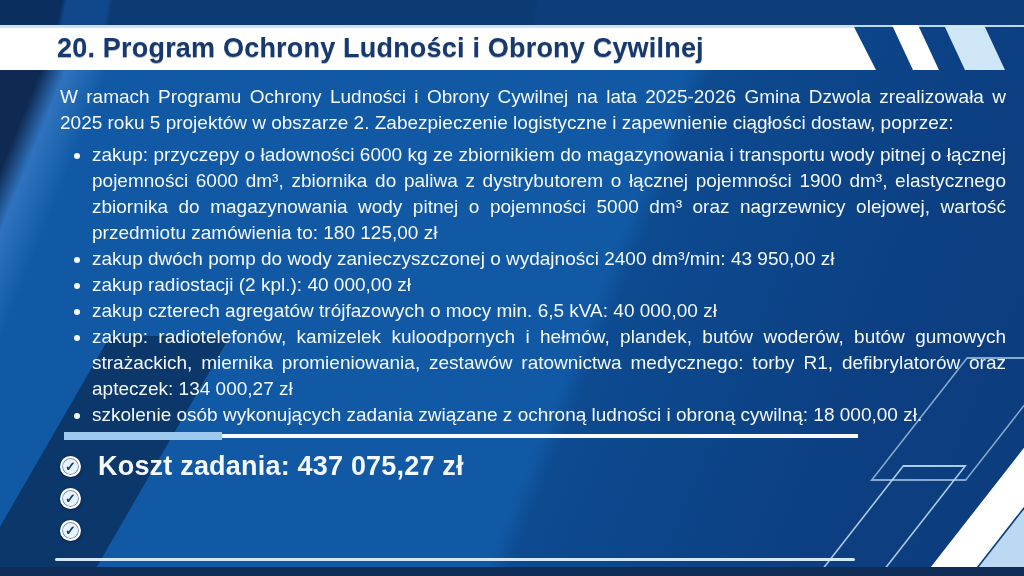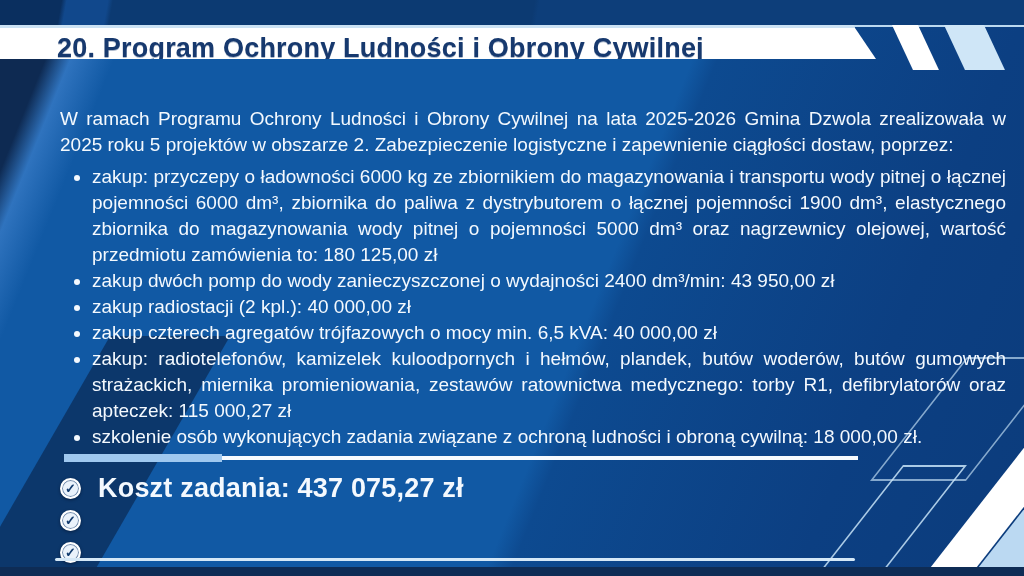--- a/index.html
+++ b/index.html
@@ -11,38 +11,38 @@
       #2F73BE 7.5%, #1159A4 11%,
       #1159A4 57%, #0D4A90 59%,
       #0C3F82 82%, #0C3C7C 100%);
   }
   .layer{position:absolute;}
   
   .top-strip{left:0;top:0;width:1024px;height:25px;z-index:3;
     background:linear-gradient(100deg,#0A2F5F 0%,#0A2F5F 6%,#11488C 6.5%,#11488C 10.5%,#0C3A72 11%,#0C3A72 52%,#0D3E7A 52.5%,#0D3E7A 100%);
     border-bottom:2px solid #BCD9F0;}
   
-  .header-bar{left:0;top:25px;width:876px;height:34px;background:#FFFFFF;z-index:4;
+  .header-bar{left:0;top:25px;width:876px;height:45px;background:#FFFFFF;z-index:4;
     clip-path:polygon(0 0,853px 0,876px 100%,0 100%);
     box-shadow:0 3px 7px rgba(2,20,48,.5);
     border-top:3px solid #CBE2F4;box-sizing:border-box;}
   .header-bar h1{margin:0;padding:0 0 0 57px;line-height:40px;font-size:27px;font-weight:bold;
     color:#17396E;letter-spacing:.2px;text-shadow:0 1px 0 rgba(23,57,110,.35);}
   .stripe{top:25px;height:45px;z-index:4;transform:skewX(25deg);transform-origin:top left;}
   .stripe-white{left:892px;width:26px;background:#FFFFFF;}
   .stripe-blue{left:944px;width:40px;background:#CFE6F7;}
   
   .deco{z-index:1;transform-origin:bottom left;}
   .deco-blue-fill{right:-70px;bottom:-10px;width:130px;height:160px;background:#BBD9F2;transform:skewX(-38deg);}
   .deco-white-band{right:62px;bottom:-10px;width:46px;height:175px;background:#FFFFFF;transform:skewX(-38deg);}
   .deco-outline-1{right:150px;bottom:-8px;width:60px;height:115px;border:2px solid rgba(200,228,248,.85);transform:skewX(-38deg);}
   .deco-outline-2{right:58px;bottom:95px;width:92px;height:120px;border:2px solid rgba(200,228,248,.65);transform:skewX(-38deg);}
   .corner-dark{left:-40px;bottom:-20px;width:120px;height:260px;background:rgba(9,28,60,.55);transform:skewX(-30deg);transform-origin:bottom left;z-index:1;}
   
-  .content{left:60px;top:106px;width:946px;z-index:5;color:#F4F9FE;}
+  .content{left:60px;top:84px;width:946px;z-index:5;color:#F4F9FE;}
   .intro{margin:0 0 6px 0;font-size:19px;line-height:26px;text-align:justify;}
   ul.bullets{margin:6px 0 0 0;padding:0 0 0 32px;list-style:disc;}
   ul.bullets li{font-size:19px;line-height:26px;text-align:justify;margin:0;}
   .divider{margin:3px 0 0 4px;display:flex;align-items:center;height:9px;}
   .div-blue{display:inline-block;width:158px;height:8px;background:#9FC8EF;}
   .div-white{display:inline-block;width:636px;height:4px;background:#F6FAFE;}
   .summary{margin-top:13px;}
   .summary-row{display:flex;align-items:center;height:27px;margin-bottom:5px;}
   .check{width:21px;height:21px;border-radius:50%;background:#EAF2FB;color:#123B6E;
     border:2px solid #FFFFFF;box-sizing:border-box;display:flex;align-items:center;justify-content:center;
@@ -70,21 +70,21 @@
 <div class="layer stripe stripe-blue"></div>
 
 <div class="layer content">
   <p class="intro">W ramach Programu Ochrony Ludności i Obrony Cywilnej na lata 2025-2026 Gmina Dzwola zrealizowała w 2025 roku 5 projektów w obszarze 2. Zabezpieczenie logistyczne i zapewnienie ciągłości dostaw, poprzez:</p>
 
   <ul class="bullets">
     <li>zakup: przyczepy o ładowności 6000 kg ze zbiornikiem do magazynowania i transportu wody pitnej o łącznej pojemności 6000 dm³, zbiornika do paliwa z dystrybutorem o łącznej pojemności 1900 dm³, elastycznego zbiornika do magazynowania wody pitnej o pojemności 5000 dm³ oraz nagrzewnicy olejowej, wartość przedmiotu zamówienia to: 180 125,00 zł</li>
     <li>zakup dwóch pomp do wody zanieczyszczonej o wydajności 2400 dm³/min: 43 950,00 zł</li>
     <li>zakup radiostacji (2 kpl.): 40 000,00 zł</li>
     <li>zakup czterech agregatów trójfazowych o mocy min. 6,5 kVA: 40 000,00 zł</li>
-    <li>zakup: radiotelefonów, kamizelek kuloodpornych i hełmów, plandek, butów woderów, butów gumowych strażackich, miernika promieniowania, zestawów ratownictwa medycznego: torby R1, defibrylatorów oraz apteczek: 115 000,27 zł</li>
+    <li>zakup: radiotelefonów, kamizelek kuloodpornych i hełmów, plandek, butów woderów, butów gumowych strażackich, miernika promieniowania, zestawów ratownictwa medycznego: torby R1, defibrylatorów oraz apteczek: 134 000,27 zł</li>
     <li>szkolenie osób wykonujących zadania związane z ochroną ludności i obroną cywilną: 18 000,00 zł.</li>
   </ul>
 
   <div class="divider">
     <span class="div-blue"></span>
     <span class="div-white"></span>
   </div>
 
   <div class="summary">
     <div class="summary-row">

